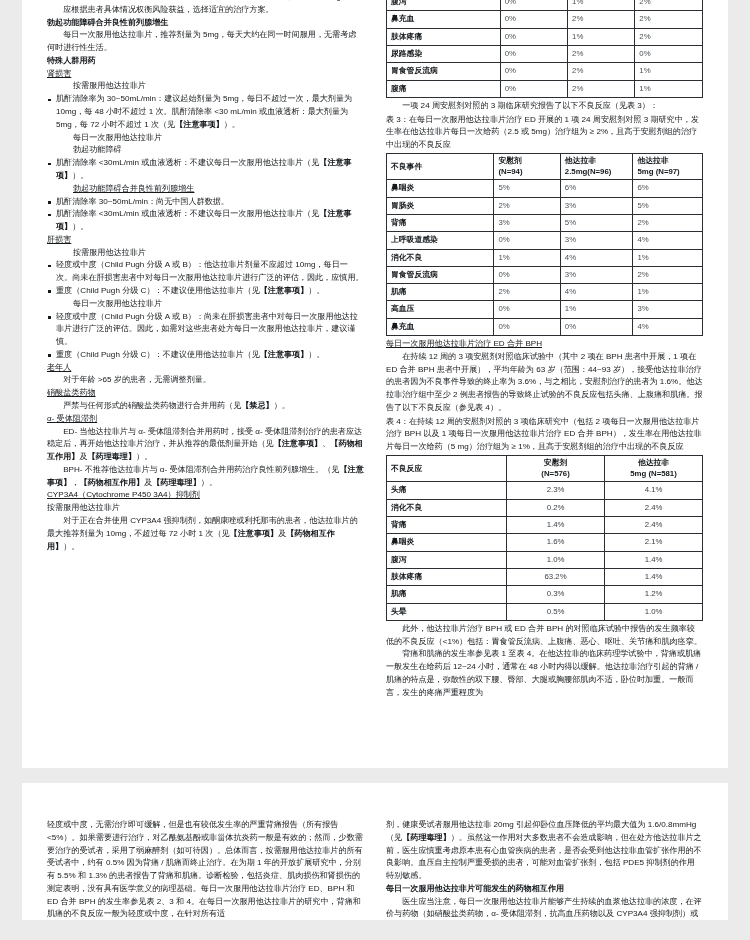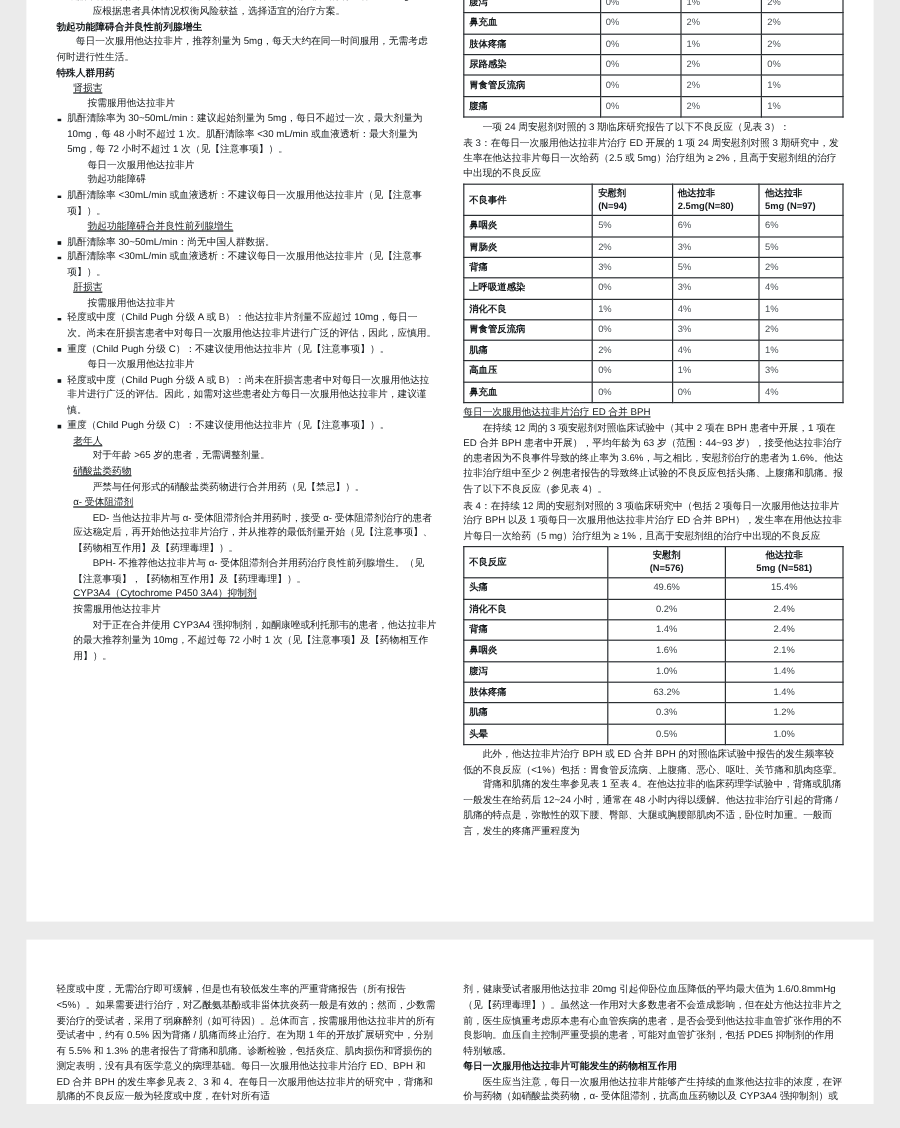--- a/index.html
+++ b/index.html
@@ -31,23 +31,23 @@
   .col { width: 317px; flex: 0 0 317px; }
 
   
   .col { font-size: 8.1px; line-height: 1.58; color: #15191c; }
   p { margin: 0; }
   .p-indent { text-indent: 2em; }
   .h-bold { font-weight: bold; margin: 0; }
   .h-underline { text-decoration: underline; margin: 0; }
   .h-italic { margin: 0; }
   .lvl1 { margin-left: 0; }
-  .lvl2 { margin-left: 14px; }
+  .lvl2 { }
   .lvl3 { margin-left: 26px; }
-  b, .b { font-weight: normal; }
+  b, .b { font-weight: bold; }
 
   ul.bul { margin: 0; padding: 0; list-style: none; }
   ul.bul > li {
     position: relative;
     padding-left: 9px;
     margin: 0;
   }
   ul.bul > li::before {
     content: "";
     position: absolute;
@@ -224,21 +224,21 @@
             <tr>
               <th>
                 <span>不良事件</span>
               </th>
               <th>
                 <span>安慰剂</span><br>
                 <span>(N=94)</span>
               </th>
               <th>
                 <span>他达拉非</span><br>
-                <span>2.5mg(N=80)</span>
+                <span>2.5mg(N=96)</span>
               </th>
               <th>
                 <span>他达拉非</span><br>
                 <span>5mg (N=97)</span>
               </th>
             </tr>
           </thead>
           <tbody>
             <tr>
               <td class="lbl">鼻咽炎</td>
@@ -319,22 +319,22 @@
               </th>
               <th class="ctr">
                 <span>他达拉非</span><br>
                 <span>5mg (N=581)</span>
               </th>
             </tr>
           </thead>
           <tbody>
             <tr>
               <td class="lbl">头痛</td>
-              <td class="val">49.6%</td>
-              <td class="val">15.4%</td>
+              <td class="val">2.3%</td>
+              <td class="val">4.1%</td>
             </tr>
             <tr>
               <td class="lbl">消化不良</td>
               <td class="val">0.2%</td>
               <td class="val">2.4%</td>
             </tr>
             <tr>
               <td class="lbl">背痛</td>
               <td class="val">1.4%</td>
               <td class="val">2.4%</td>

